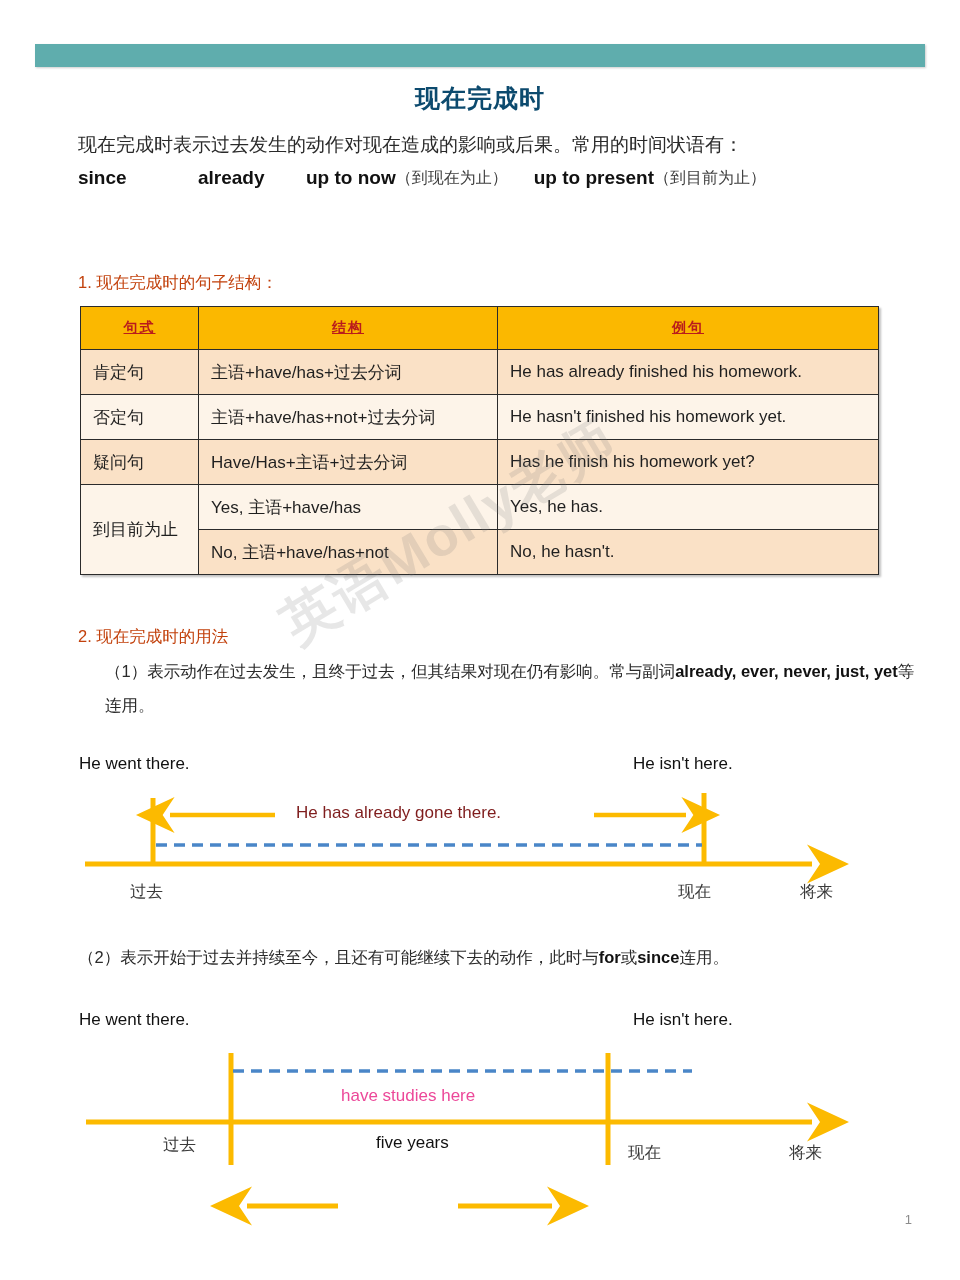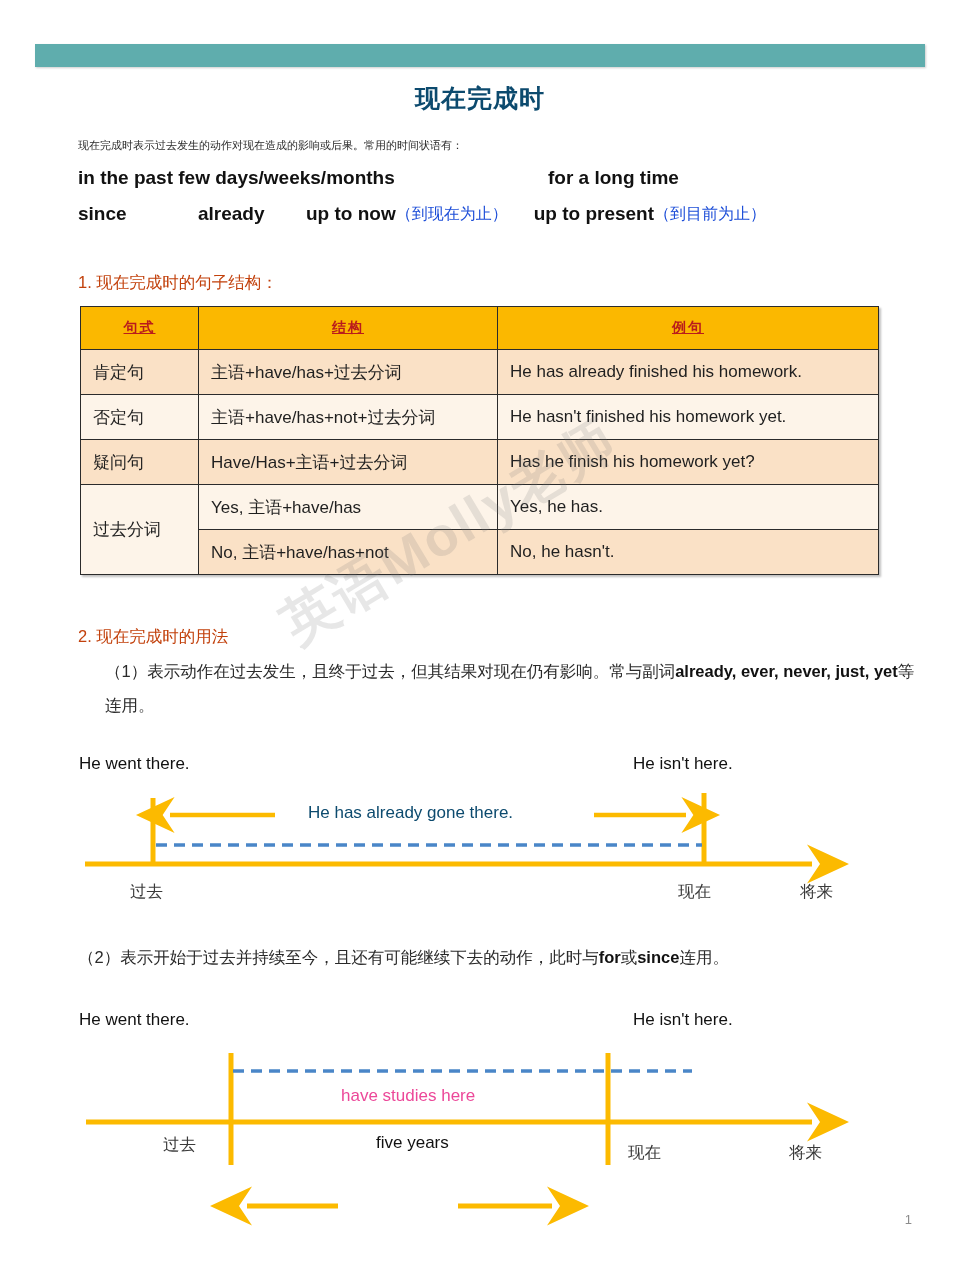--- a/index.html
+++ b/index.html
@@ -41,34 +41,34 @@
   }
 
   
   #intro {
     position: absolute;
     left: 78px;
     top: 130px;
     width: 810px;
   }
   .intro-line {
-    font-size: 11px;
+    font-size: 19px;
     line-height: 30px;
     color: #2a2a2a;
     white-space: nowrap;
   }
   .adv-row {
     display: flex;
     font-size: 19px;
     font-weight: bold;
     line-height: 36px;
     color: #111;
     white-space: nowrap;
   }
-  .adv-row .cn { font-weight: normal; color: #1d4ed8; font-size: 16px; }
+  .adv-row .cn { font-weight: normal; color: #404040; font-size: 16px; }
   .sp-a { width: 470px; }
   .sp-b { width: 120px; }
   .sp-c { width: 108px; }
   .sp-d { width: 26px; }
 
   
   .sec-head {
     position: absolute;
     font-size: 16.5px;
     color: #c2410c;
@@ -156,24 +156,20 @@
 </head>
 <body>
 
 <div id="top-bar"></div>
 
 <div id="doc-title">现在完成时</div>
 
 <div id="intro">
   <div class="intro-line">现在完成时表示过去发生的动作对现在造成的影响或后果。常用的时间状语有：</div>
   <div class="adv-row">
-    <span class="sp-a">in the past few days/weeks/months</span>
-    <span>for a long time</span>
-  </div>
-  <div class="adv-row">
     <span class="sp-b">since</span>
     <span class="sp-c">already</span>
     <span>up to now</span>
     <span class="cn">（到现在为止）</span>
     <span class="sp-d"></span>
     <span>up to present</span>
     <span class="cn">（到目前为止）</span>
   </div>
 </div>
 
@@ -202,21 +198,21 @@
       <td class="tint-b label-cell">否定句</td>
       <td class="tint-b">主语+have/has+not+过去分词</td>
       <td class="tint-b en-cell">He hasn't finished his homework yet.</td>
     </tr>
     <tr>
       <td class="tint-a label-cell">疑问句</td>
       <td class="tint-a">Have/Has+主语+过去分词</td>
       <td class="tint-a en-cell">Has he finish his homework yet?</td>
     </tr>
     <tr>
-      <td class="tint-b label-cell" rowspan="2">过去分词</td>
+      <td class="tint-b label-cell" rowspan="2">到目前为止</td>
       <td class="tint-b">Yes, 主语+have/has</td>
       <td class="tint-b en-cell">Yes, he has.</td>
     </tr>
     <tr>
       <td class="tint-a">No, 主语+have/has+not</td>
       <td class="tint-a en-cell">No, he hasn't.</td>
     </tr>
   </tbody>
 </table>
 
@@ -244,21 +240,21 @@
   <line x1="704" y1="793" x2="704" y2="866" stroke="#fcba00" stroke-width="5"></line>
 
   <line x1="156" y1="845" x2="702" y2="845" stroke="#4a86c8" stroke-width="3.4" stroke-dasharray="11 7"></line>
 
   <line x1="275" y1="815" x2="170" y2="815" stroke="#fcba00" stroke-width="4.6" marker-end="url(#ar-left)"></line>
   <line x1="594" y1="815" x2="686" y2="815" stroke="#fcba00" stroke-width="4.6" marker-end="url(#ar-right)"></line>
 </svg>
 
 <div style="position:absolute;left:79px;top:754px;font-size:17px;color:#111;">He went there.</div>
 <div style="position:absolute;left:633px;top:754px;font-size:17px;color:#111;">He isn't here.</div>
-<div style="position:absolute;left:296px;top:803px;font-size:17px;color:#0c4a6e;margin-left:12px;">He has already gone there.</div>
+<div style="position:absolute;left:296px;top:803px;font-size:17px;color:#7f1d1d;">He has already gone there.</div>
 <div style="position:absolute;left:130px;top:881px;font-size:16.5px;color:#3a3a3a;">过去</div>
 <div style="position:absolute;left:678px;top:881px;font-size:16.5px;color:#3a3a3a;">现在</div>
 <div style="position:absolute;left:800px;top:881px;font-size:16.5px;color:#3a3a3a;">将来</div>
 
 <div class="para" id="sec2-p2">
   <span>（2）表示开始于过去并持续至今，且还有可能继续下去的动作，此时与</span><b>for</b><span>或</span><b>since</b><span>连用。</span>
 </div>
 
 <svg class="timeline" width="960" height="1280" viewBox="0 0 960 1280" style="position:absolute;left:0;top:0;pointer-events:none;">
 

